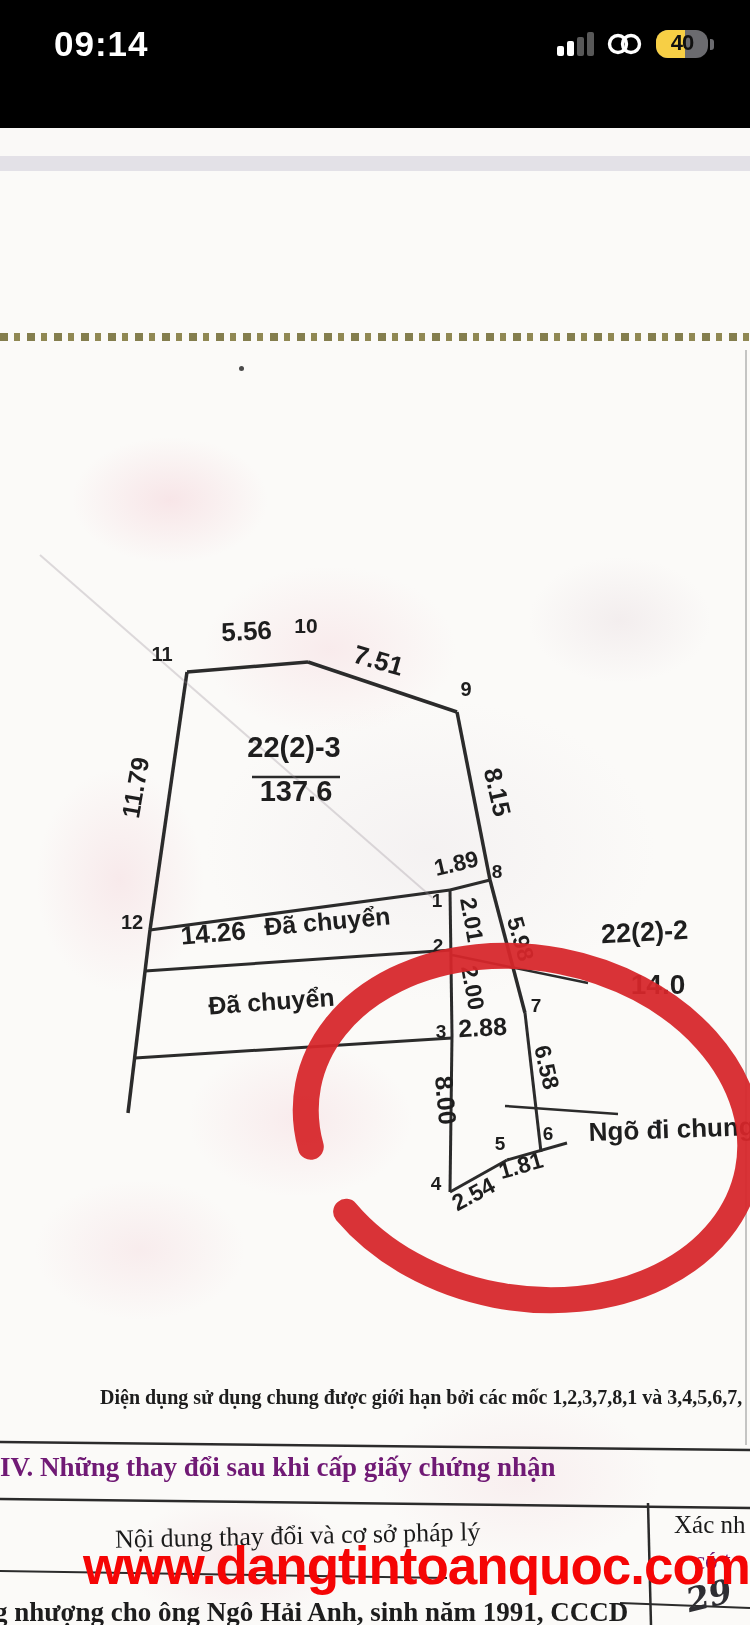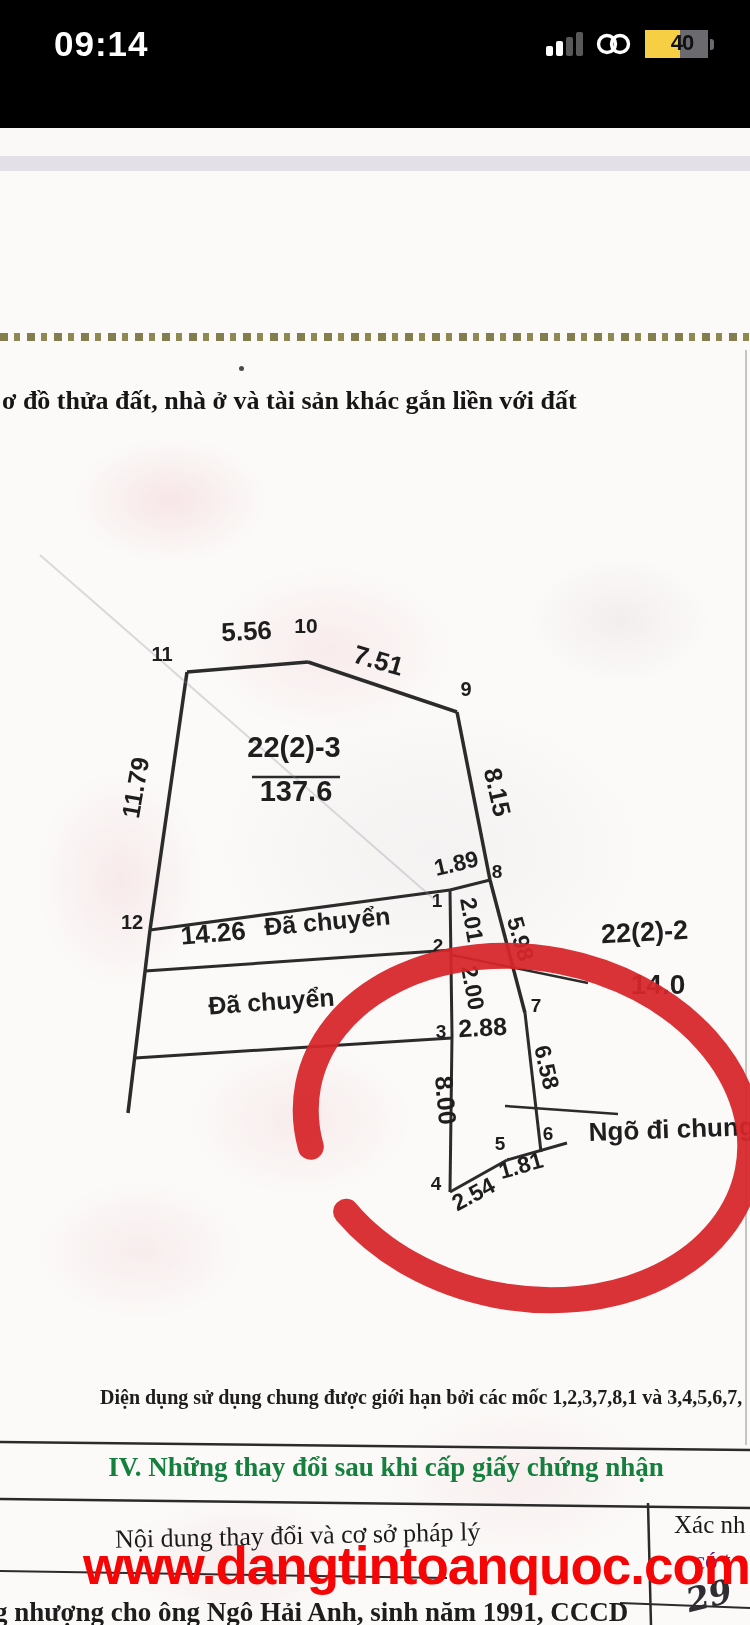--- a/index.html
+++ b/index.html
@@ -9,21 +9,21 @@
   .status-bar{position:absolute;top:0;left:0;right:0;height:128px;background:#000;z-index:10;}
   .time{position:absolute;left:54px;top:24px;color:#fff;
         font:700 35px "Liberation Sans",sans-serif;letter-spacing:1px;}
   .right-icons{position:absolute;right:36px;top:30px;display:flex;align-items:center;gap:11px;}
   .sig{display:flex;align-items:flex-end;gap:3px;height:24px;}
   .sig i{display:block;width:7px;border-radius:2px;background:#fff;}
   .sig i:nth-child(1){height:10px}.sig i:nth-child(2){height:15px}
   .sig i:nth-child(3){height:19px;background:#585858}.sig i:nth-child(4){height:24px;background:#585858}
   .linkicon{display:block;}
   .batt-wrap{display:flex;align-items:center;gap:2px;}
-  .batt{position:relative;width:52px;height:28px;border-radius:0;background:#6b6b6f;overflow:hidden;padding-left:11px;}
+  .batt{position:relative;width:52px;height:28px;border-radius:12px;background:#6b6b6f;overflow:hidden;}
   .batt-fill{position:absolute;left:0;top:0;bottom:0;width:55%;background:#f7cf45;}
   .batt span{position:relative;display:block;text-align:center;line-height:28px;
              font:700 22px "Liberation Sans",sans-serif;color:#101010;letter-spacing:-1px;}
   .batt-nub{width:4px;height:11px;border-radius:0 3px 3px 0;background:#6b6b6f;}
   
   .chrome-strip{position:absolute;top:156px;left:0;right:0;height:15px;background:#e3e1e7;z-index:9;}
   
   .page{position:absolute;top:171px;left:0;right:0;bottom:0;background:#fbfaf8;}
   .mottle{position:absolute;inset:0;z-index:1;pointer-events:none;background:
     radial-gradient(ellipse 140px 90px at 170px 500px, rgba(242,196,205,.38), transparent 70%),
@@ -38,22 +38,22 @@
   .dashes{position:absolute;top:333px;left:0;right:0;height:8px;z-index:2;opacity:.85;
     background:repeating-linear-gradient(90deg,#6f6830 0 8px, transparent 8px 14px,
                #7d7436 14px 20px, transparent 20px 27px);}
   .spec-dot{position:absolute;top:366px;left:239px;width:5px;height:5px;background:#4a4a4a;
             border-radius:50%;z-index:2;}
   .doc-title{position:absolute;top:386px;left:2px;z-index:3;white-space:nowrap;
              font:700 26px "Liberation Serif",serif;color:#161616;}
   .note-line{position:absolute;left:100px;z-index:3;white-space:nowrap;
              font:700 20px "Liberation Serif",serif;color:#1d1d1d;}
   .note-1{top:1353px;} .note-2{top:1386px;}
-  .iv-heading{position:absolute;top:1452px;left:0;right:22px;text-align:center;z-index:3;
-             font:700 27px "Liberation Serif",serif;color:#15803d;padding-left:44px;}
+  .iv-heading{position:absolute;top:1452px;left:0;right:22px;text-align:left;z-index:3;
+             font:700 27px "Liberation Serif",serif;color:#701a75;}
   .th-left{position:absolute;top:1521px;left:115px;z-index:3;white-space:nowrap;
              font:400 26px "Liberation Serif",serif;color:#1b1b1b;transform:rotate(-1.2deg);}
   .th-right-1{position:absolute;top:1511px;left:674px;z-index:3;white-space:nowrap;
              font:400 25px "Liberation Serif",serif;color:#1b1b1b;}
   .th-right-2{position:absolute;top:1547px;left:694px;z-index:3;white-space:nowrap;
              font:400 25px "Liberation Serif",serif;color:#701a75;}
   .handwritten{position:absolute;top:1576px;left:686px;z-index:3;white-space:nowrap;
              font:italic 700 33px "DejaVu Serif",serif;color:#2e2e33;transform:rotate(-14deg);}
   .watermark{position:absolute;top:1535px;left:0;right:0;text-align:right;z-index:6;
              white-space:nowrap;font:700 53px "Liberation Sans",sans-serif;
@@ -90,21 +90,20 @@
     </div>
   </div>
 
   <div class="chrome-strip"></div>
 
   <div class="page"></div>
   <div class="mottle"></div>
   <div class="dashes"></div>
   <div class="spec-dot"></div>
 
-  <div class="doc-title">ơ đồ thửa đất, nhà ở và tài sản khác gắn liền với đất</div>
 
   <svg class="diagram-svg" width="750" height="1625" viewBox="0 0 750 1625">
       <line x1="187" y1="672" x2="308" y2="662" stroke="#2b2b2b" stroke-width="3.5"></line>
       <line x1="308" y1="662" x2="457" y2="712" stroke="#2b2b2b" stroke-width="3.5"></line>
       <line x1="457" y1="712" x2="490" y2="880" stroke="#2b2b2b" stroke-width="3.5"></line>
       <line x1="490" y1="880" x2="525" y2="1013" stroke="#2b2b2b" stroke-width="3.5"></line>
       <line x1="525" y1="1013" x2="541" y2="1152" stroke="#2b2b2b" stroke-width="3"></line>
       <line x1="187" y1="672" x2="150" y2="930" stroke="#2b2b2b" stroke-width="3.5"></line>
       <line x1="150" y1="930" x2="128" y2="1113" stroke="#2b2b2b" stroke-width="3.5"></line>
       <line x1="150" y1="930" x2="450" y2="890" stroke="#2b2b2b" stroke-width="3"></line>

